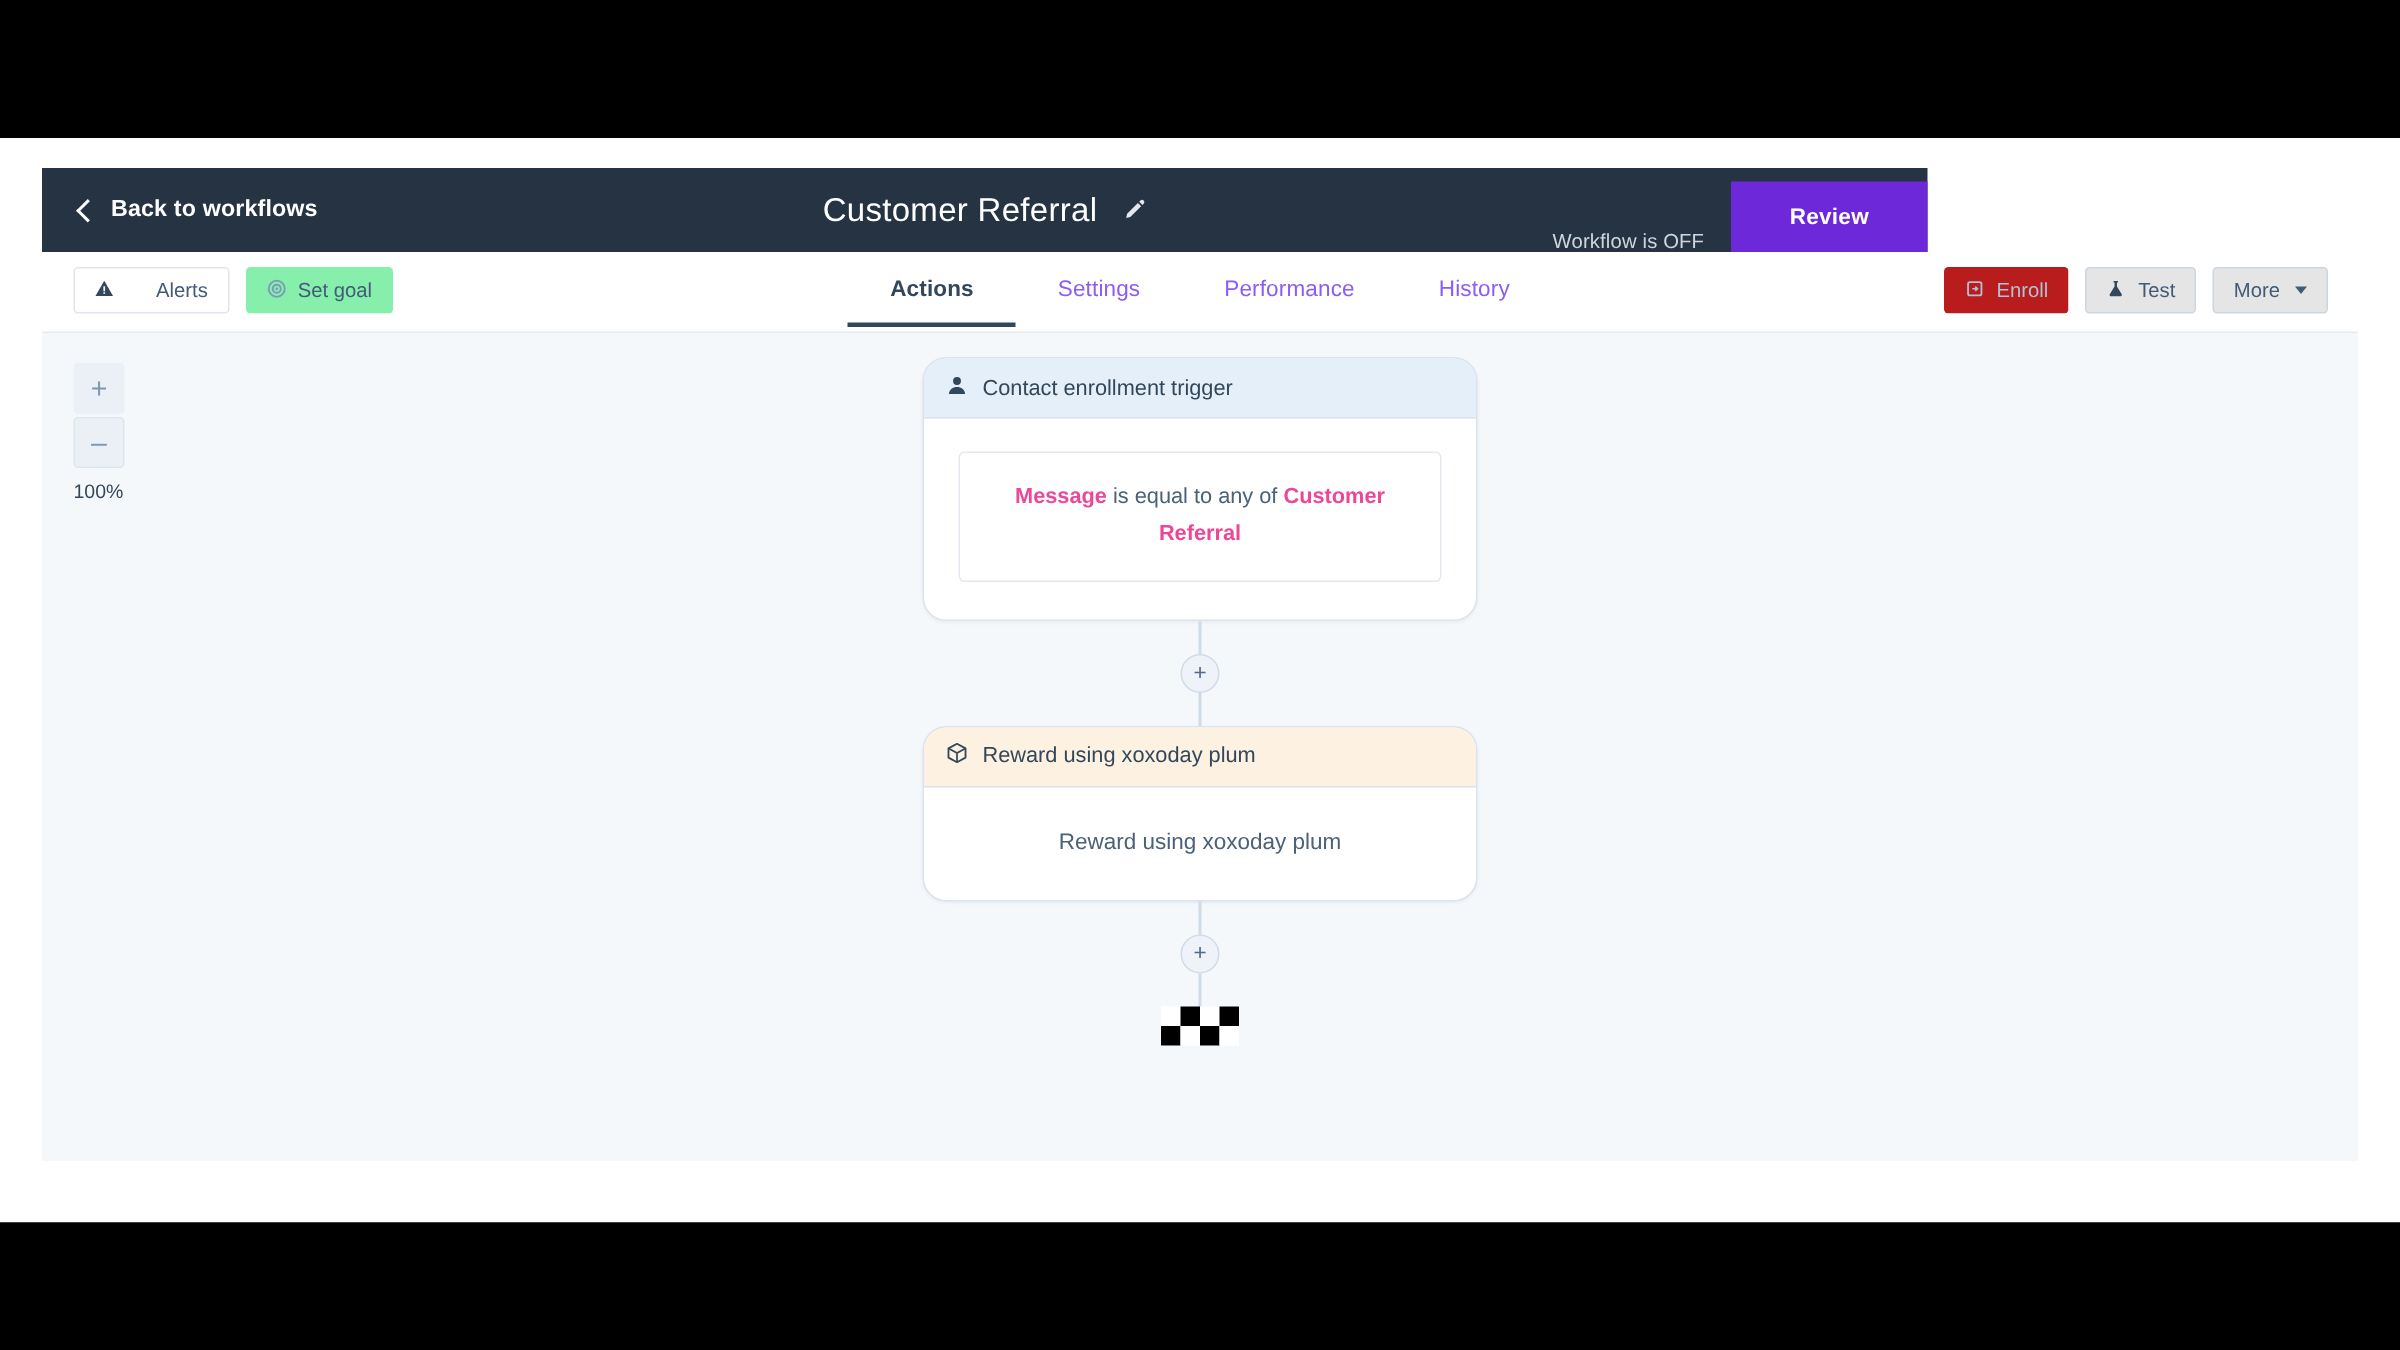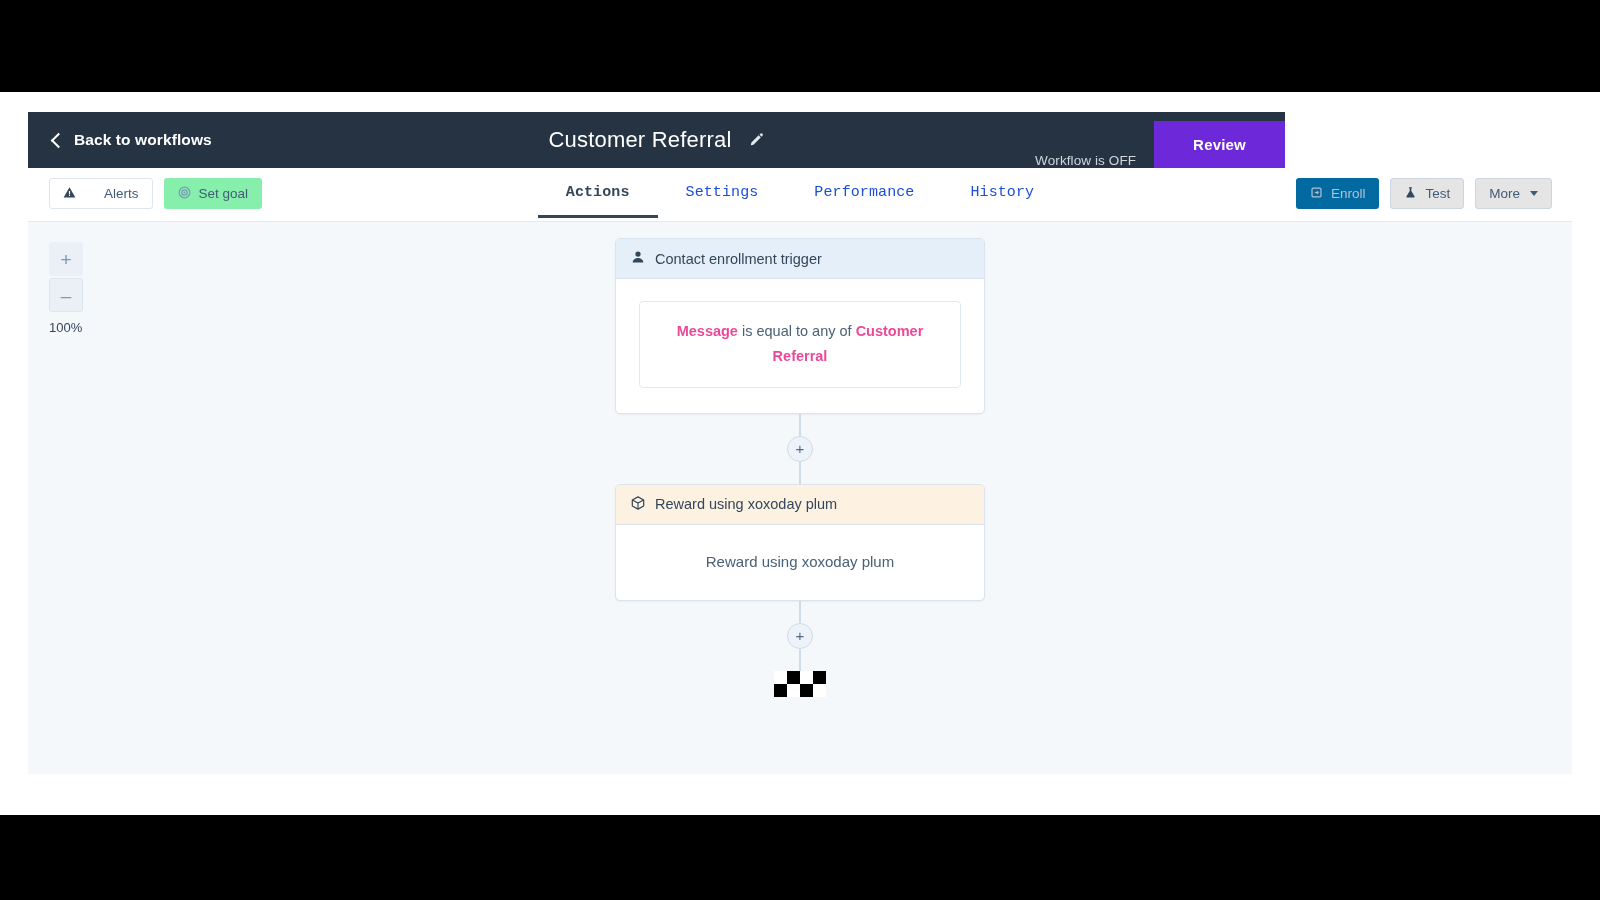--- a/index.html
+++ b/index.html
@@ -55,29 +55,29 @@
     background: #ffffff; border-bottom: 1px solid #e5eaf0;
   }
   .toolbar-left { position: absolute; left: 21px; top: 10px; display: flex; gap: 11px; }
   .tb-btn {
     display: flex; align-items: center; gap: 8px;
     height: 31px; padding: 0 13px; border-radius: 3px;
     font-size: 13.5px; color: #425b76; cursor: pointer;
     border: 1px solid transparent; background: #86efac;
   }
   .tb-btn.is-white { background: #ffffff; border-color: #dfe6ee; gap: 28px; }
-  .tb-btn.is-disabled { color: #b0c1d4; cursor: default; background:#0369a1; }
+  .tb-btn.is-disabled { color: #b0c1d4; cursor: default; background:#b91c1c; }
   .tb-btn.is-outline { background: #e5e5e5; border-color: #cbd6e2; }
 
   .tabs {
     position: absolute; left: 0; right: 0; top: 0; height: 54px;
-    display: flex; justify-content: center; align-items: flex-start; gap: 0; font-family: Liberation Mono, monospace;
+    display: flex; justify-content: center; align-items: flex-start; gap: 0;
   }
   .tab {
-    position: relative; font-size: 15px; color: #1d4ed8; cursor: pointer;
+    position: relative; font-size: 15px; color: #8b5cf6; cursor: pointer;
     padding: 16px 28px 16px; letter-spacing: .1px;
   }
   .tab.active { color: #33475b; font-weight: bold; }
   .tab.active::after {
     content: ""; position: absolute; left: 0; right: 0; bottom: -1px;
     height: 3px; background: #33475b;
   }
   .toolbar-right { position: absolute; right: 20px; top: 10px; display: flex; gap: 11px; }
   .caret-down {
     display: inline-block; width: 0; height: 0; margin-left: 2px;
@@ -101,21 +101,21 @@
   .zoom-btn.minus { background: #eaf0f6; border: 1px solid #dde5ee; margin-top: 2px; }
   .zoom-level { margin-top: 8px; font-size: 13px; color: #33475b; text-align: left; }
 
   
   .flow {
     position: absolute; left: 50%; top: 16px; transform: translateX(-50%);
     width: 370px; display: flex; flex-direction: column; align-items: center;
   }
   .node {
     width: 370px; background: #ffffff; border: 1px solid #dbe3ed;
-    border-radius: 5px; box-shadow: 0 1px 2px rgba(45,62,80,.06);
+    border-radius: 16px; box-shadow: 0 1px 2px rgba(45,62,80,.06);
     overflow: hidden;
   }
   .node-head {
     display: flex; align-items: center; gap: 10px;
     height: 40px; padding: 0 15px; font-size: 14.5px; color: #33475b;
     border-bottom: 1px solid #dbe3ed;
   }
   .node-head.trigger { background: #e5eff9; }
   .node-head.reward  { background: #fdf1e2; }
   .node-body { padding: 22px 23px 25px; }

